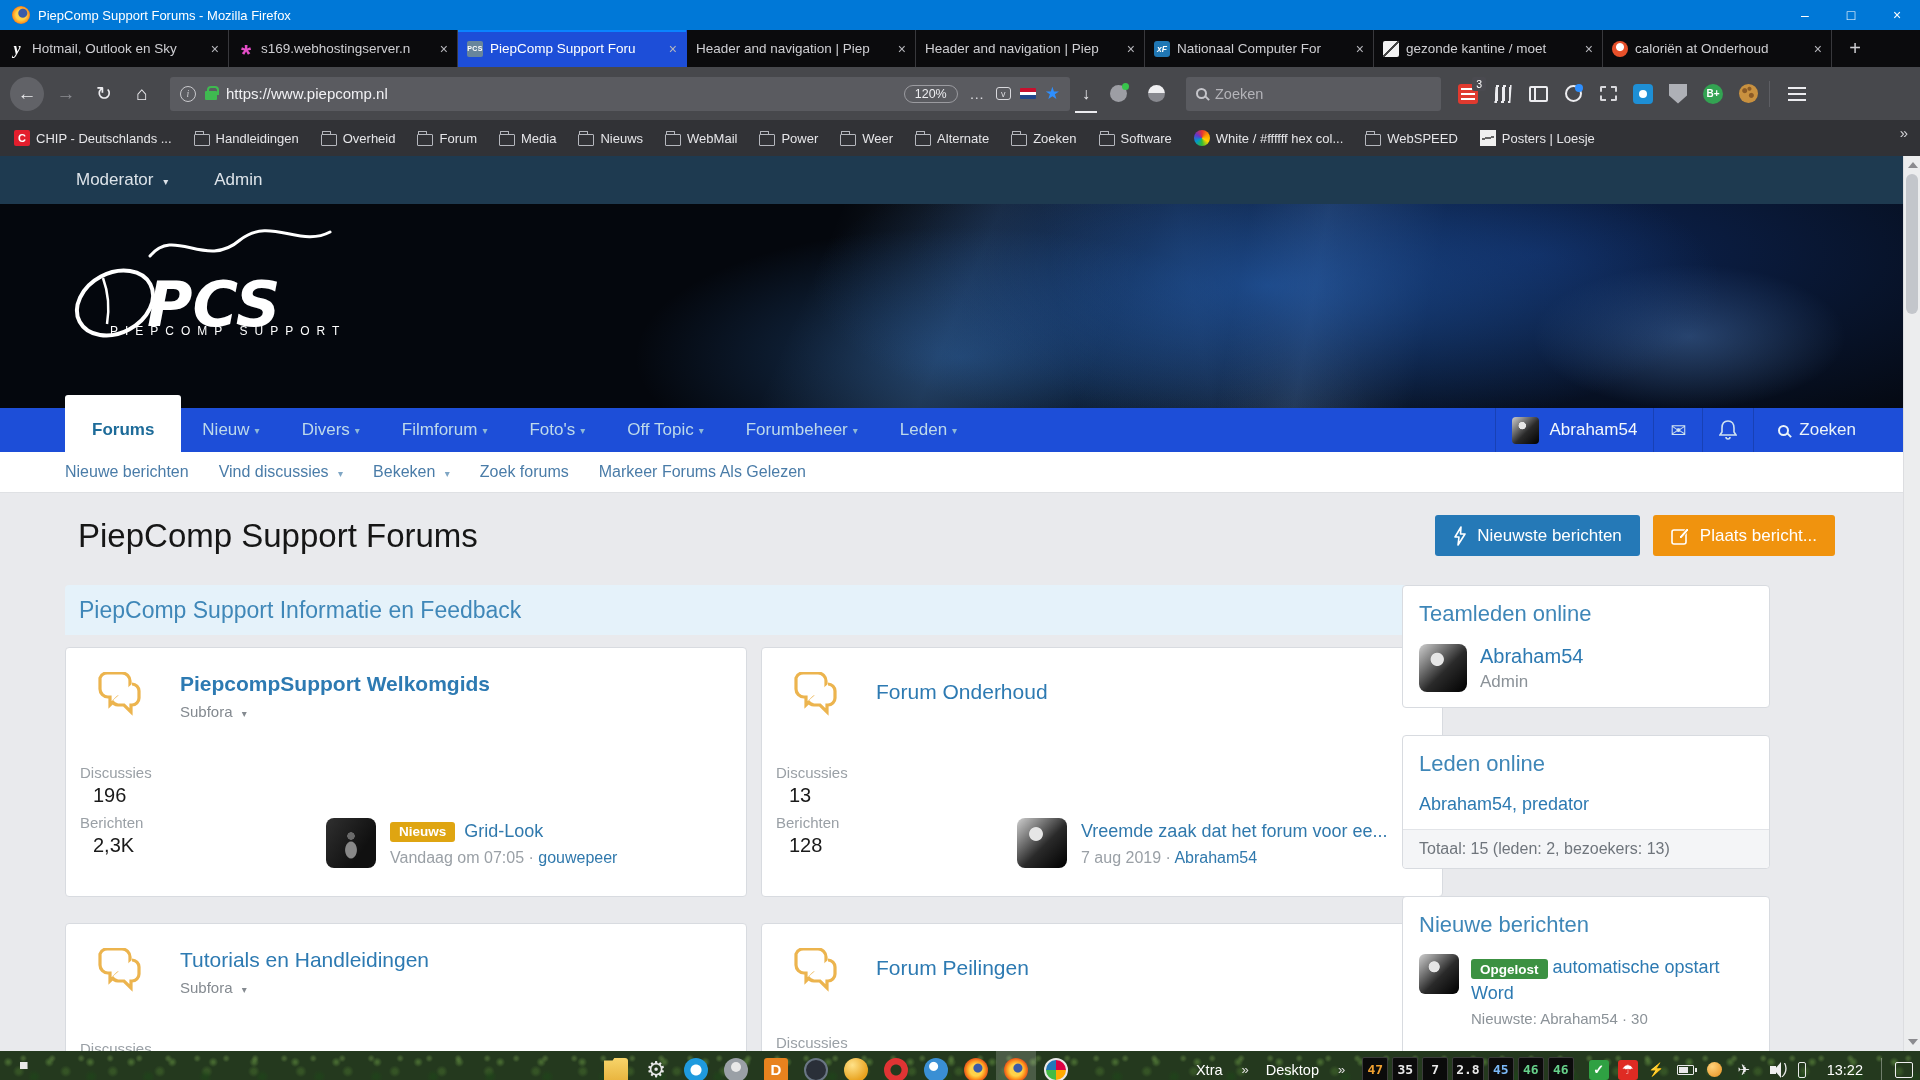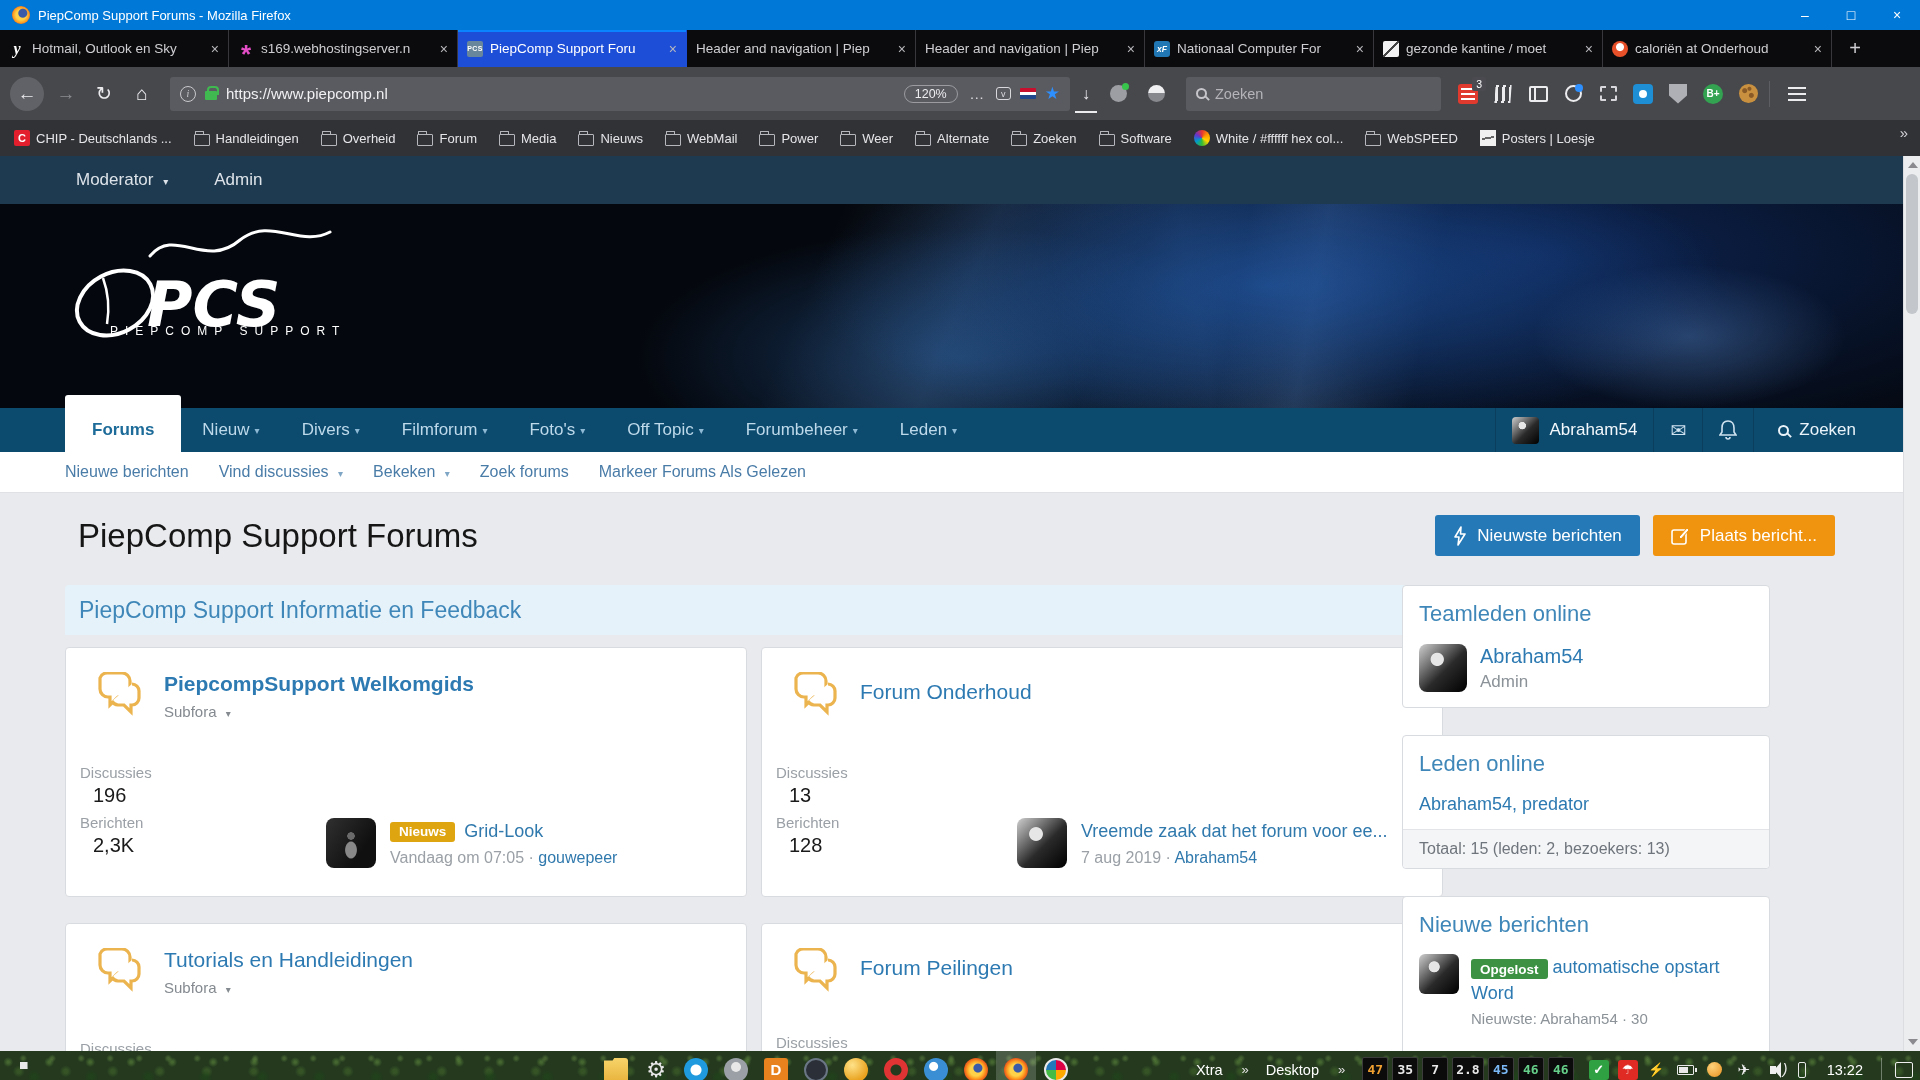--- a/index.html
+++ b/index.html
@@ -119,21 +119,21 @@
     radial-gradient(ellipse 700px 240px at 66% 40%, rgba(38,105,195,.55), transparent 65%),
     radial-gradient(ellipse 900px 300px at 80% 25%, rgba(20,60,140,.55), transparent 70%),
     radial-gradient(ellipse 500px 200px at 50% 75%, rgba(60,140,235,.35), transparent 65%),
     radial-gradient(ellipse 260px 120px at 88% 65%, rgba(130,190,255,.35), transparent 60%),
     linear-gradient(113deg, transparent 42%, rgba(140,195,255,.14) 50%, transparent 58%),
     linear-gradient(80deg, transparent 55%, rgba(120,180,250,.12) 62%, transparent 70%),
     linear-gradient(100deg, transparent 64%, rgba(160,205,255,.18) 68%, transparent 74%); }
   .logo { position:absolute; left:55px; top:14px; color:#fff; }
   .logo-caption { position:absolute; left:110px; top:120px; font-size:12px; letter-spacing:7px; color:#fff; }
 
-  .mainnav { height:44px; background:#0c4a6e; position:relative; display:flex; align-items:center; padding-left:65px; }
+  .mainnav { height:44px; background:#1d4ed8; position:relative; display:flex; align-items:center; padding-left:65px; }
   .nav-items { display:flex; align-items:center; height:44px; }
   .nav-item { color:#bdd9ea; font-size:17px; padding:0 21px; display:flex; align-items:center; height:44px; }
   .nav-item .caret { color:#8fbad6; }
   .nav-item.active { background:#fff; color:#1d6b99; font-weight:bold; height:57px; margin-top:-13px;
     border-radius:3px 3px 0 0; padding:13px 27px 0; }
   .nav-right { position:absolute; right:40px; top:0; height:44px; display:flex; align-items:stretch; }
   .nav-seg { display:flex; align-items:center; gap:10px; padding:0 16px; border-left:1px solid rgba(0,0,0,.16); }
   .nav-avatar { width:27px; height:27px; border-radius:4px; }
   .avatar-bw { background:radial-gradient(circle at 38% 32%, #e6e6e6 0 14%, transparent 16%),
     linear-gradient(135deg,#cfcfcf 0%, #8e8e8e 22%, #2a2a2a 55%, #000 100%); }
@@ -153,21 +153,21 @@
   .actions { display:flex; gap:13px; }
   .btn { height:41px; border-radius:3px; color:#fff; font-size:17px; display:flex; align-items:center; gap:10px; padding:0 18px; }
   .btn-blue { background:#2579b7; }
   .btn-orange { background:#f0930e; }
 
   .maincol { position:absolute; top:92px; left:65px; width:1378px; }
   .cat-header { height:50px; background:#e5f2fa; border-radius:4px 4px 0 0; display:flex; align-items:center;
     padding-left:14px; font-size:23px; color:#3f87b8; }
   .node-grid { margin-top:12px; display:grid; grid-template-columns:682px 682px; gap:26px 14px; }
   .node-card { background:#fff; border:1px solid #d8dbe0; border-radius:4px; height:250px; position:relative; }
-  .node-head { position:absolute; top:24px; left:30px; display:flex; gap:16px; }
+  .node-head { position:absolute; top:24px; left:30px; display:flex; gap:32px; }
   .node-title { font-size:21px; color:#2d7ab2; }
   .node-title.unread { font-weight:bold; }
   .subfora { margin-top:7px; font-size:15px; color:#848a90; }
   .node-stats { position:absolute; top:116px; left:14px; font-size:15px; color:#9aa0a6; }
   .stat-val { font-size:20px; color:#1a1a1a; padding-left:13px; margin:3px 0 7px; }
   .latest { position:absolute; left:260px; top:170px; display:flex; gap:14px; }
   .latest-avatar { width:50px; height:50px; border-radius:8px; flex:0 0 auto; }
   .avatar-pear { background:
     radial-gradient(ellipse 9px 13px at 50% 64%, #888 0 60%, transparent 70%),
     radial-gradient(circle 5px at 50% 36%, #6a6a6a 0 70%, transparent 80%),

